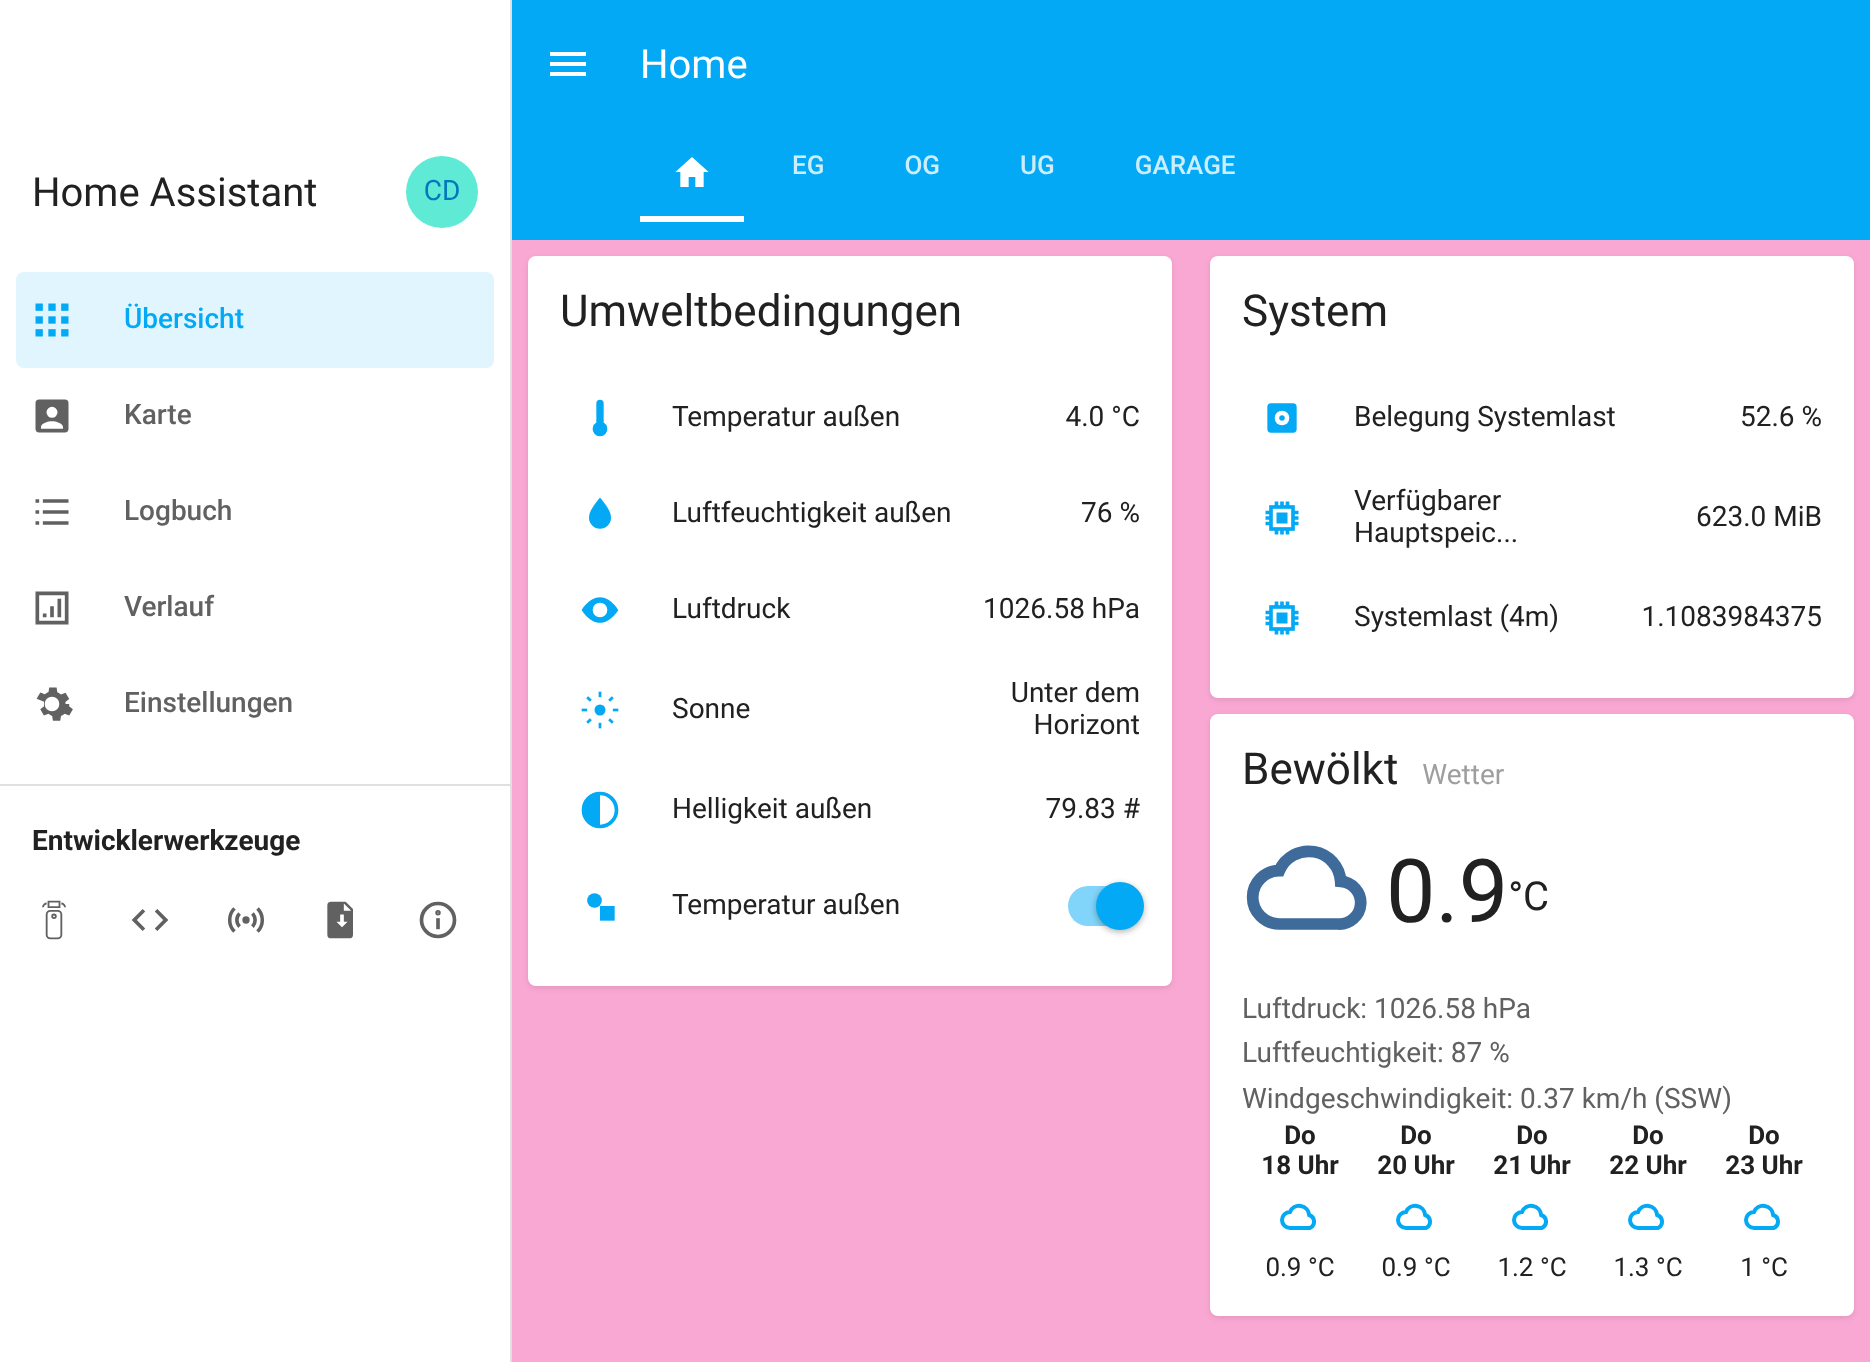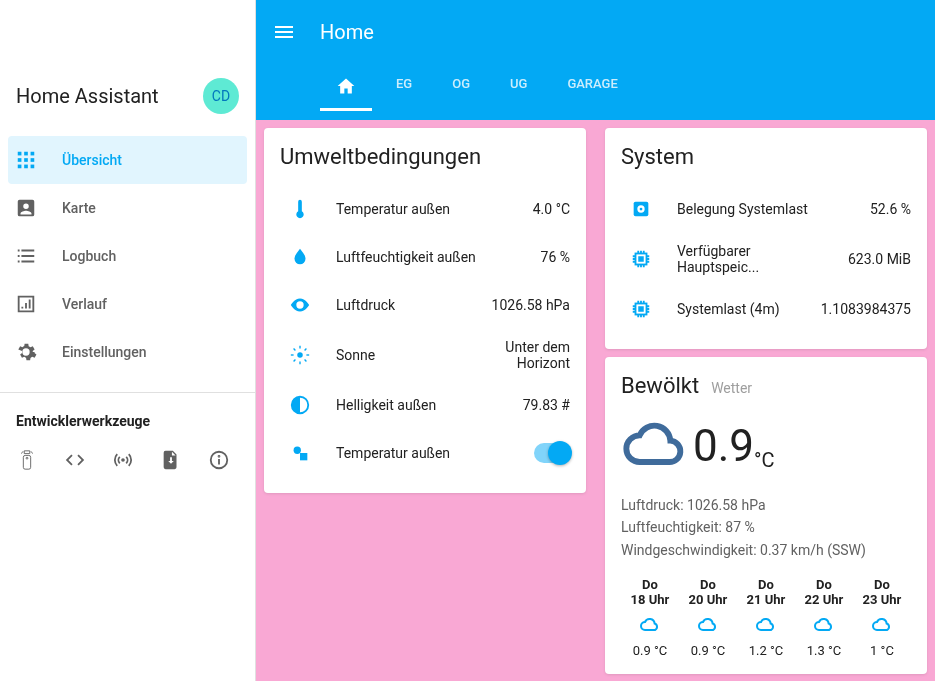--- a/index.html
+++ b/index.html
@@ -225,32 +225,32 @@
 }
 .weather-big-icon {
   width: 64px;
   height: 64px;
   color: #3f6b9b;
 }
 .weather-temp {
   font-size: 44px;
   color: #212121;
   display: flex;
-  align-items: flex-end;
+  align-items: center;
 }
 .weather-unit { font-size: 20px; margin-top: 4px; }
 .weather-details {
   font-size: 14px;
   color: #616161;
   line-height: 1.6;
 }
 .forecast {
   display: flex;
   justify-content: space-between;
-  margin-top: 16px;
+  margin-top: 0;
 }
 .forecast-item {
   text-align: center;
   font-size: 13px;
   color: #212121;
   flex: 1;
 }
 .forecast-item .day { font-weight: 700; }
 .forecast-item .fc-icon {
   color: #03a9f4;

